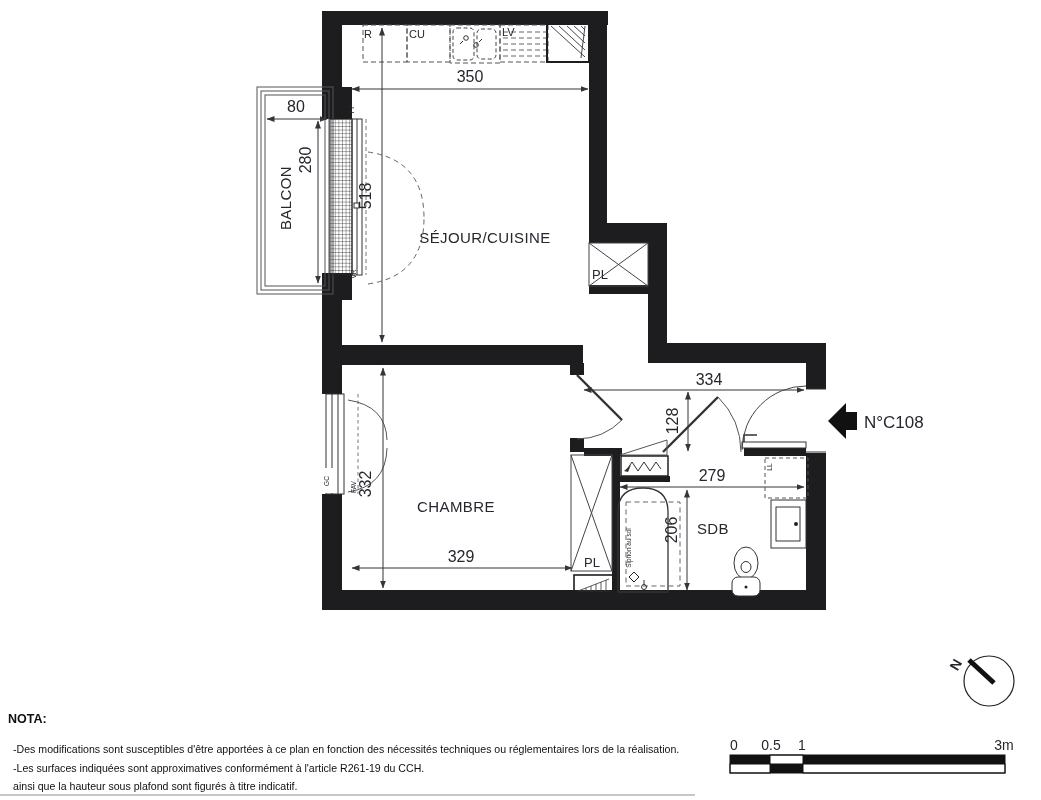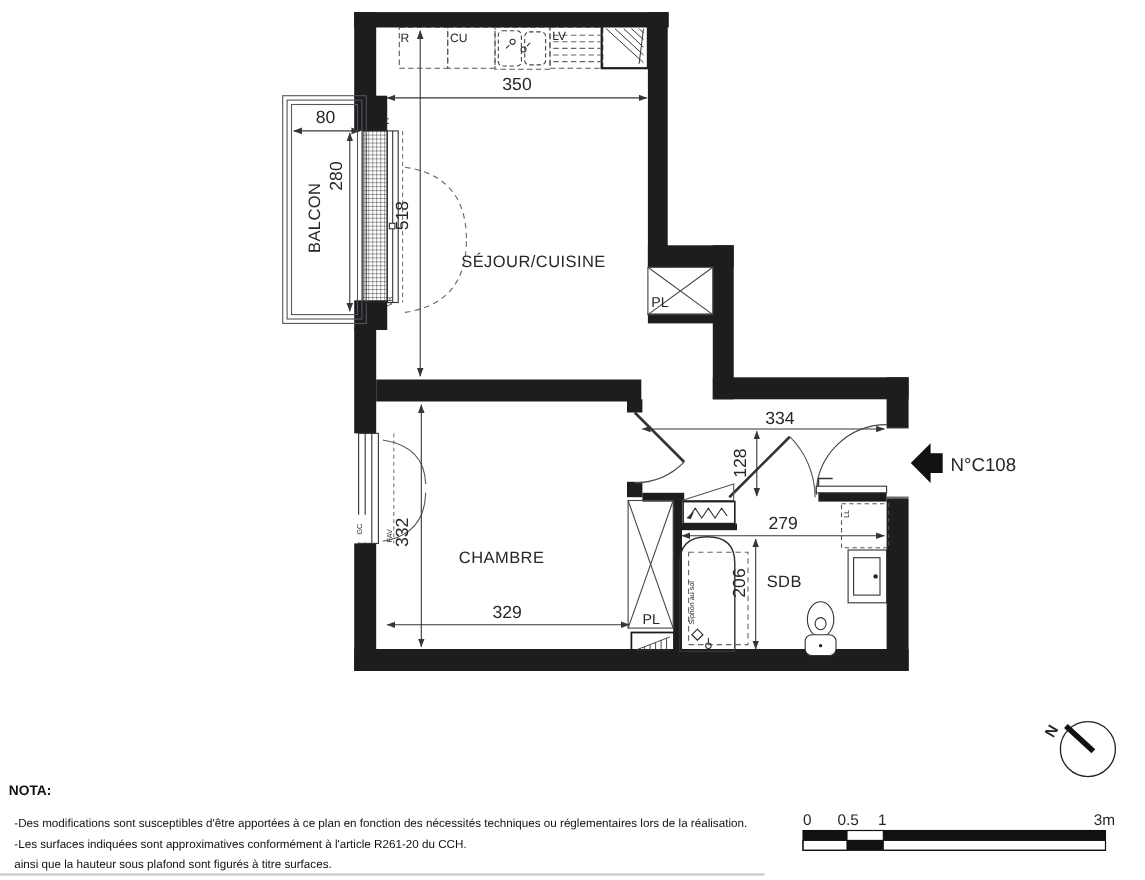--- a/index.html
+++ b/index.html
@@ -214,18 +214,18 @@
     <text x="734" y="750" font-size="14" text-anchor="middle">0</text>
     <text x="771" y="750" font-size="14" text-anchor="middle">0.5</text>
     <text x="802" y="750" font-size="14" text-anchor="middle">1</text>
     <text x="1004" y="750" font-size="14" text-anchor="middle">3m</text>
   </g>
 </svg>
 
   <div class="nota">
     <div class="nota-title">NOTA:</div>
     <p>-Des modifications sont susceptibles d'être apportées à ce plan en fonction des nécessités techniques ou réglementaires lors de la réalisation.</p>
-    <p>-Les surfaces indiquées sont approximatives conformément à l'article R261-20 du CCH.</p>
-    <p>ainsi que la hauteur sous plafond sont figurés à titre surfaces.</p>
+    <p>-Les surfaces indiquées sont approximatives conformément à l'article R261-19 du CCH.</p>
+    <p>ainsi que la hauteur sous plafond sont figurés à titre indicatif.</p>
     <p>-Les plantations éventuelles ne sont pas contractuelles. L'équipement électroménager et mobilier éventuellement indiqué sur plan n'est pas fourni.</p>
   </div>
   <div class="edge"></div>
 </div>
 
 </body></html>

